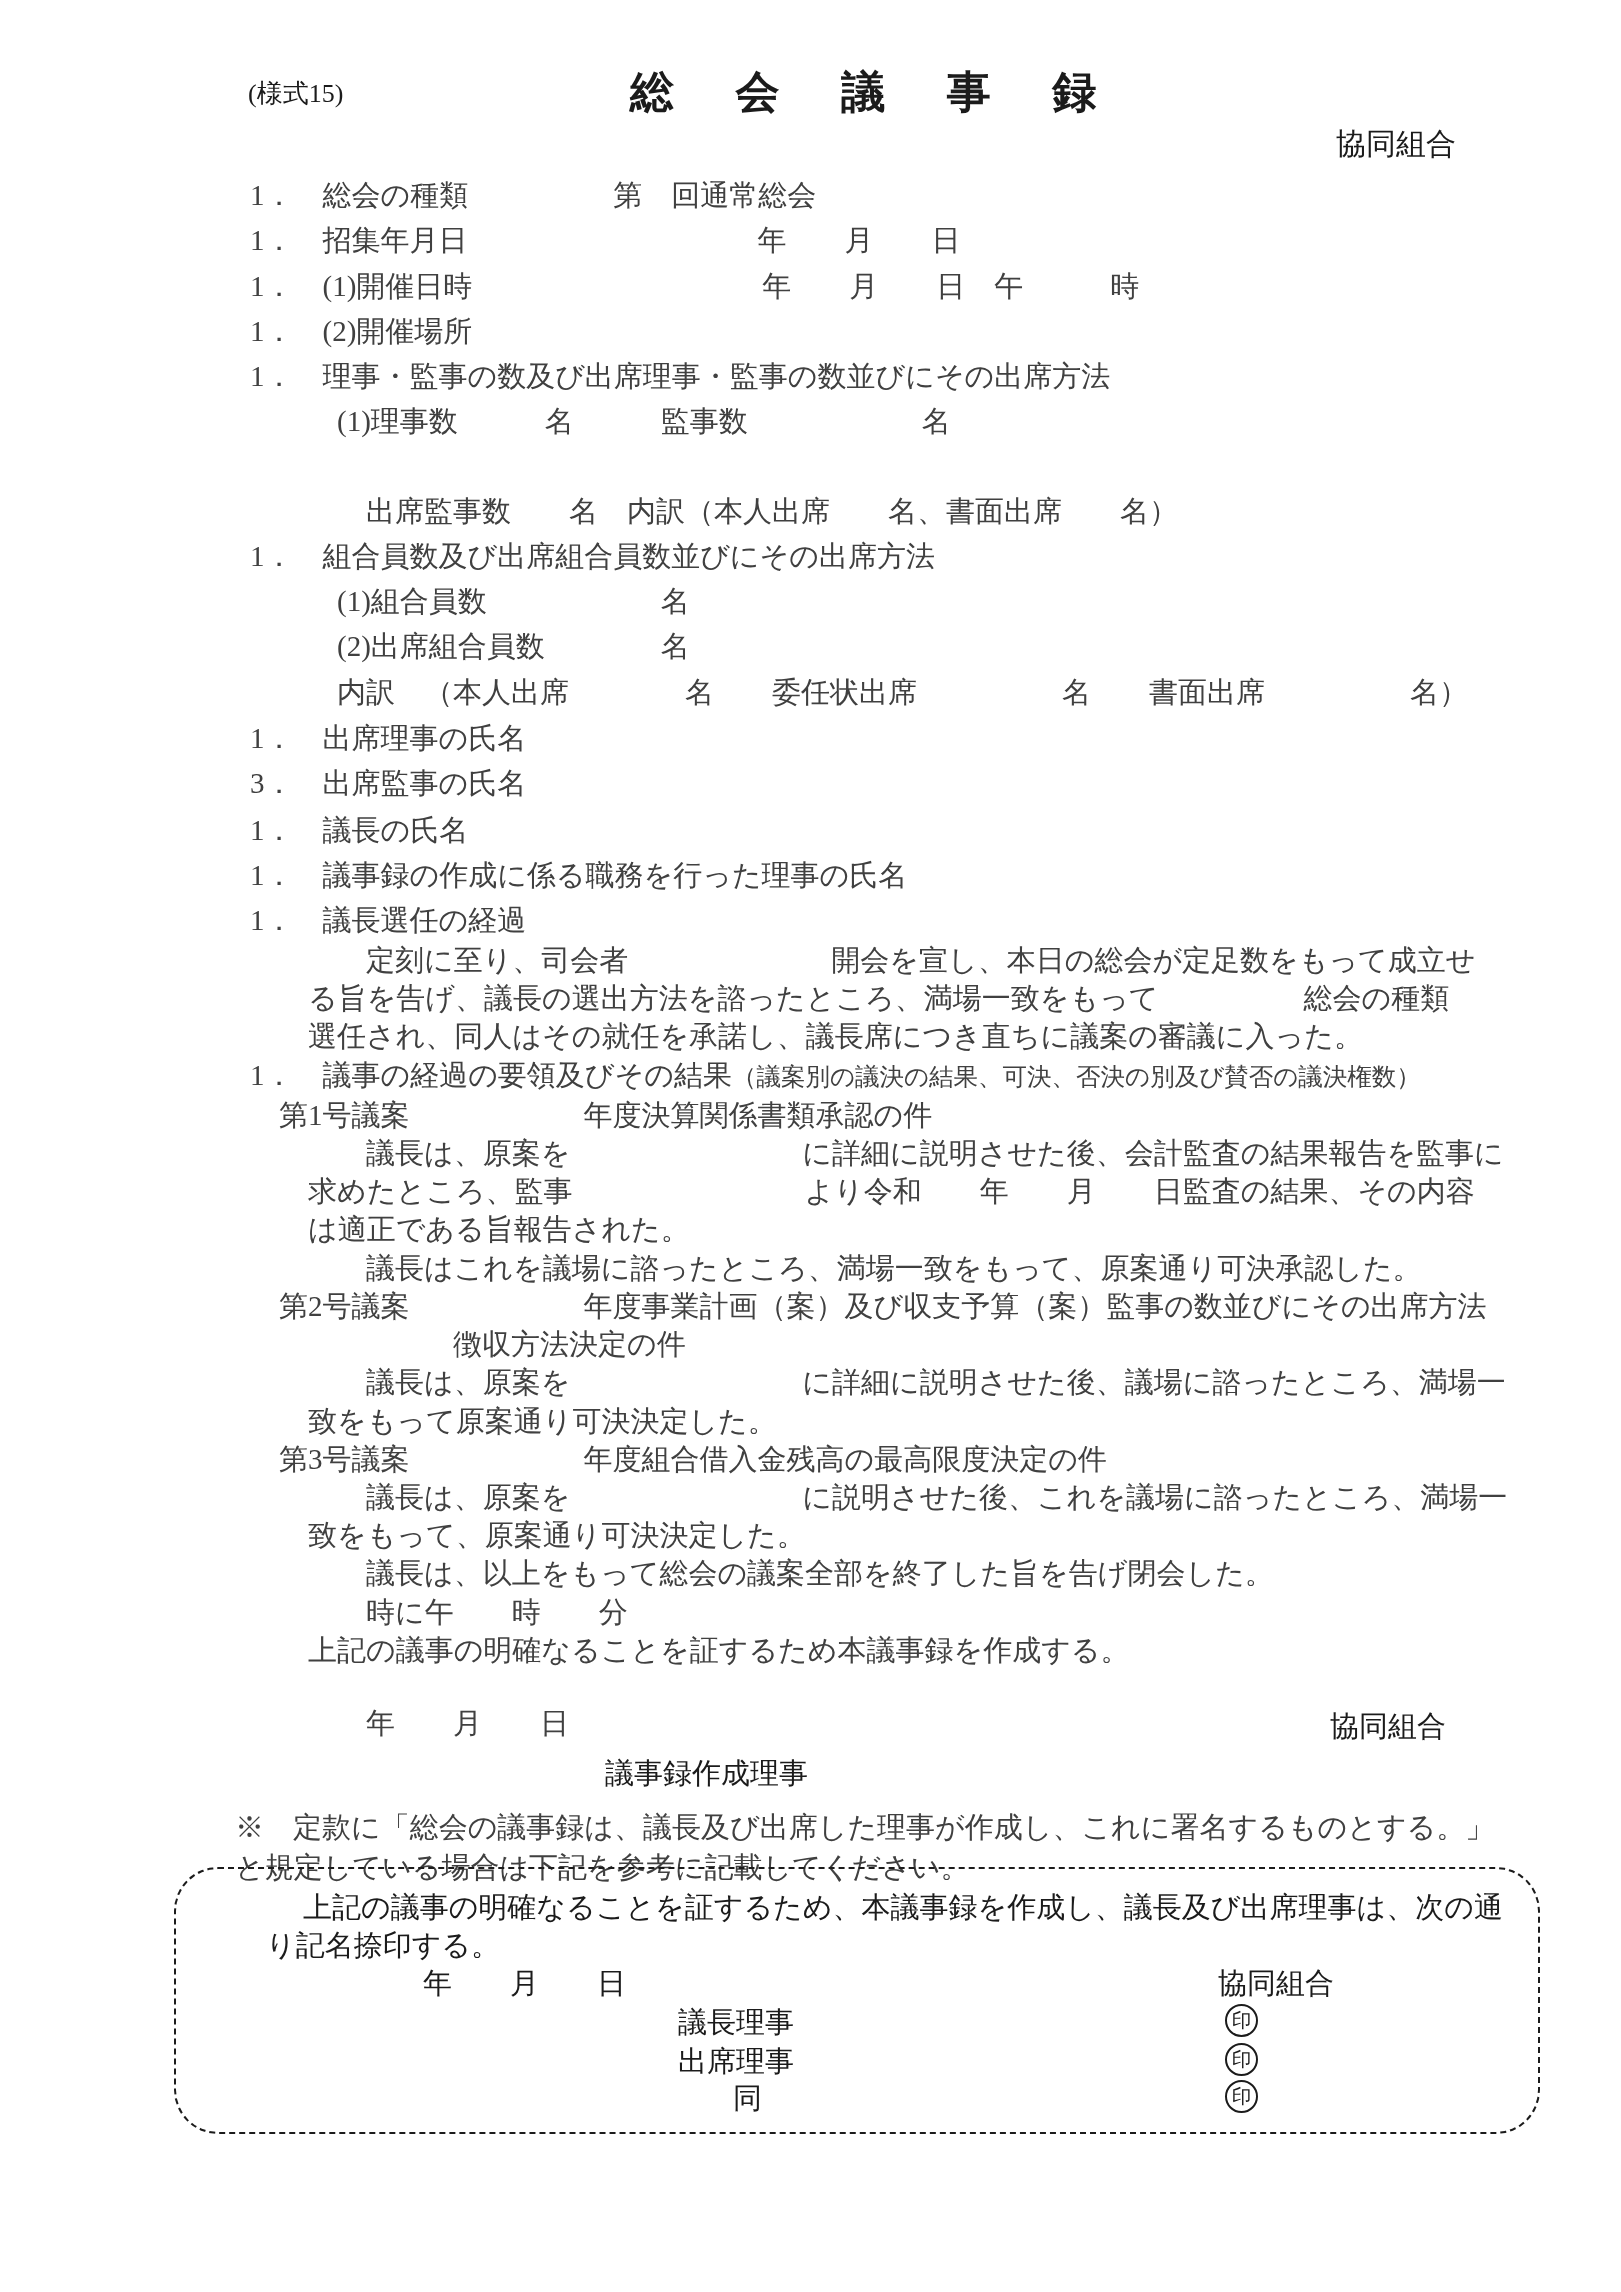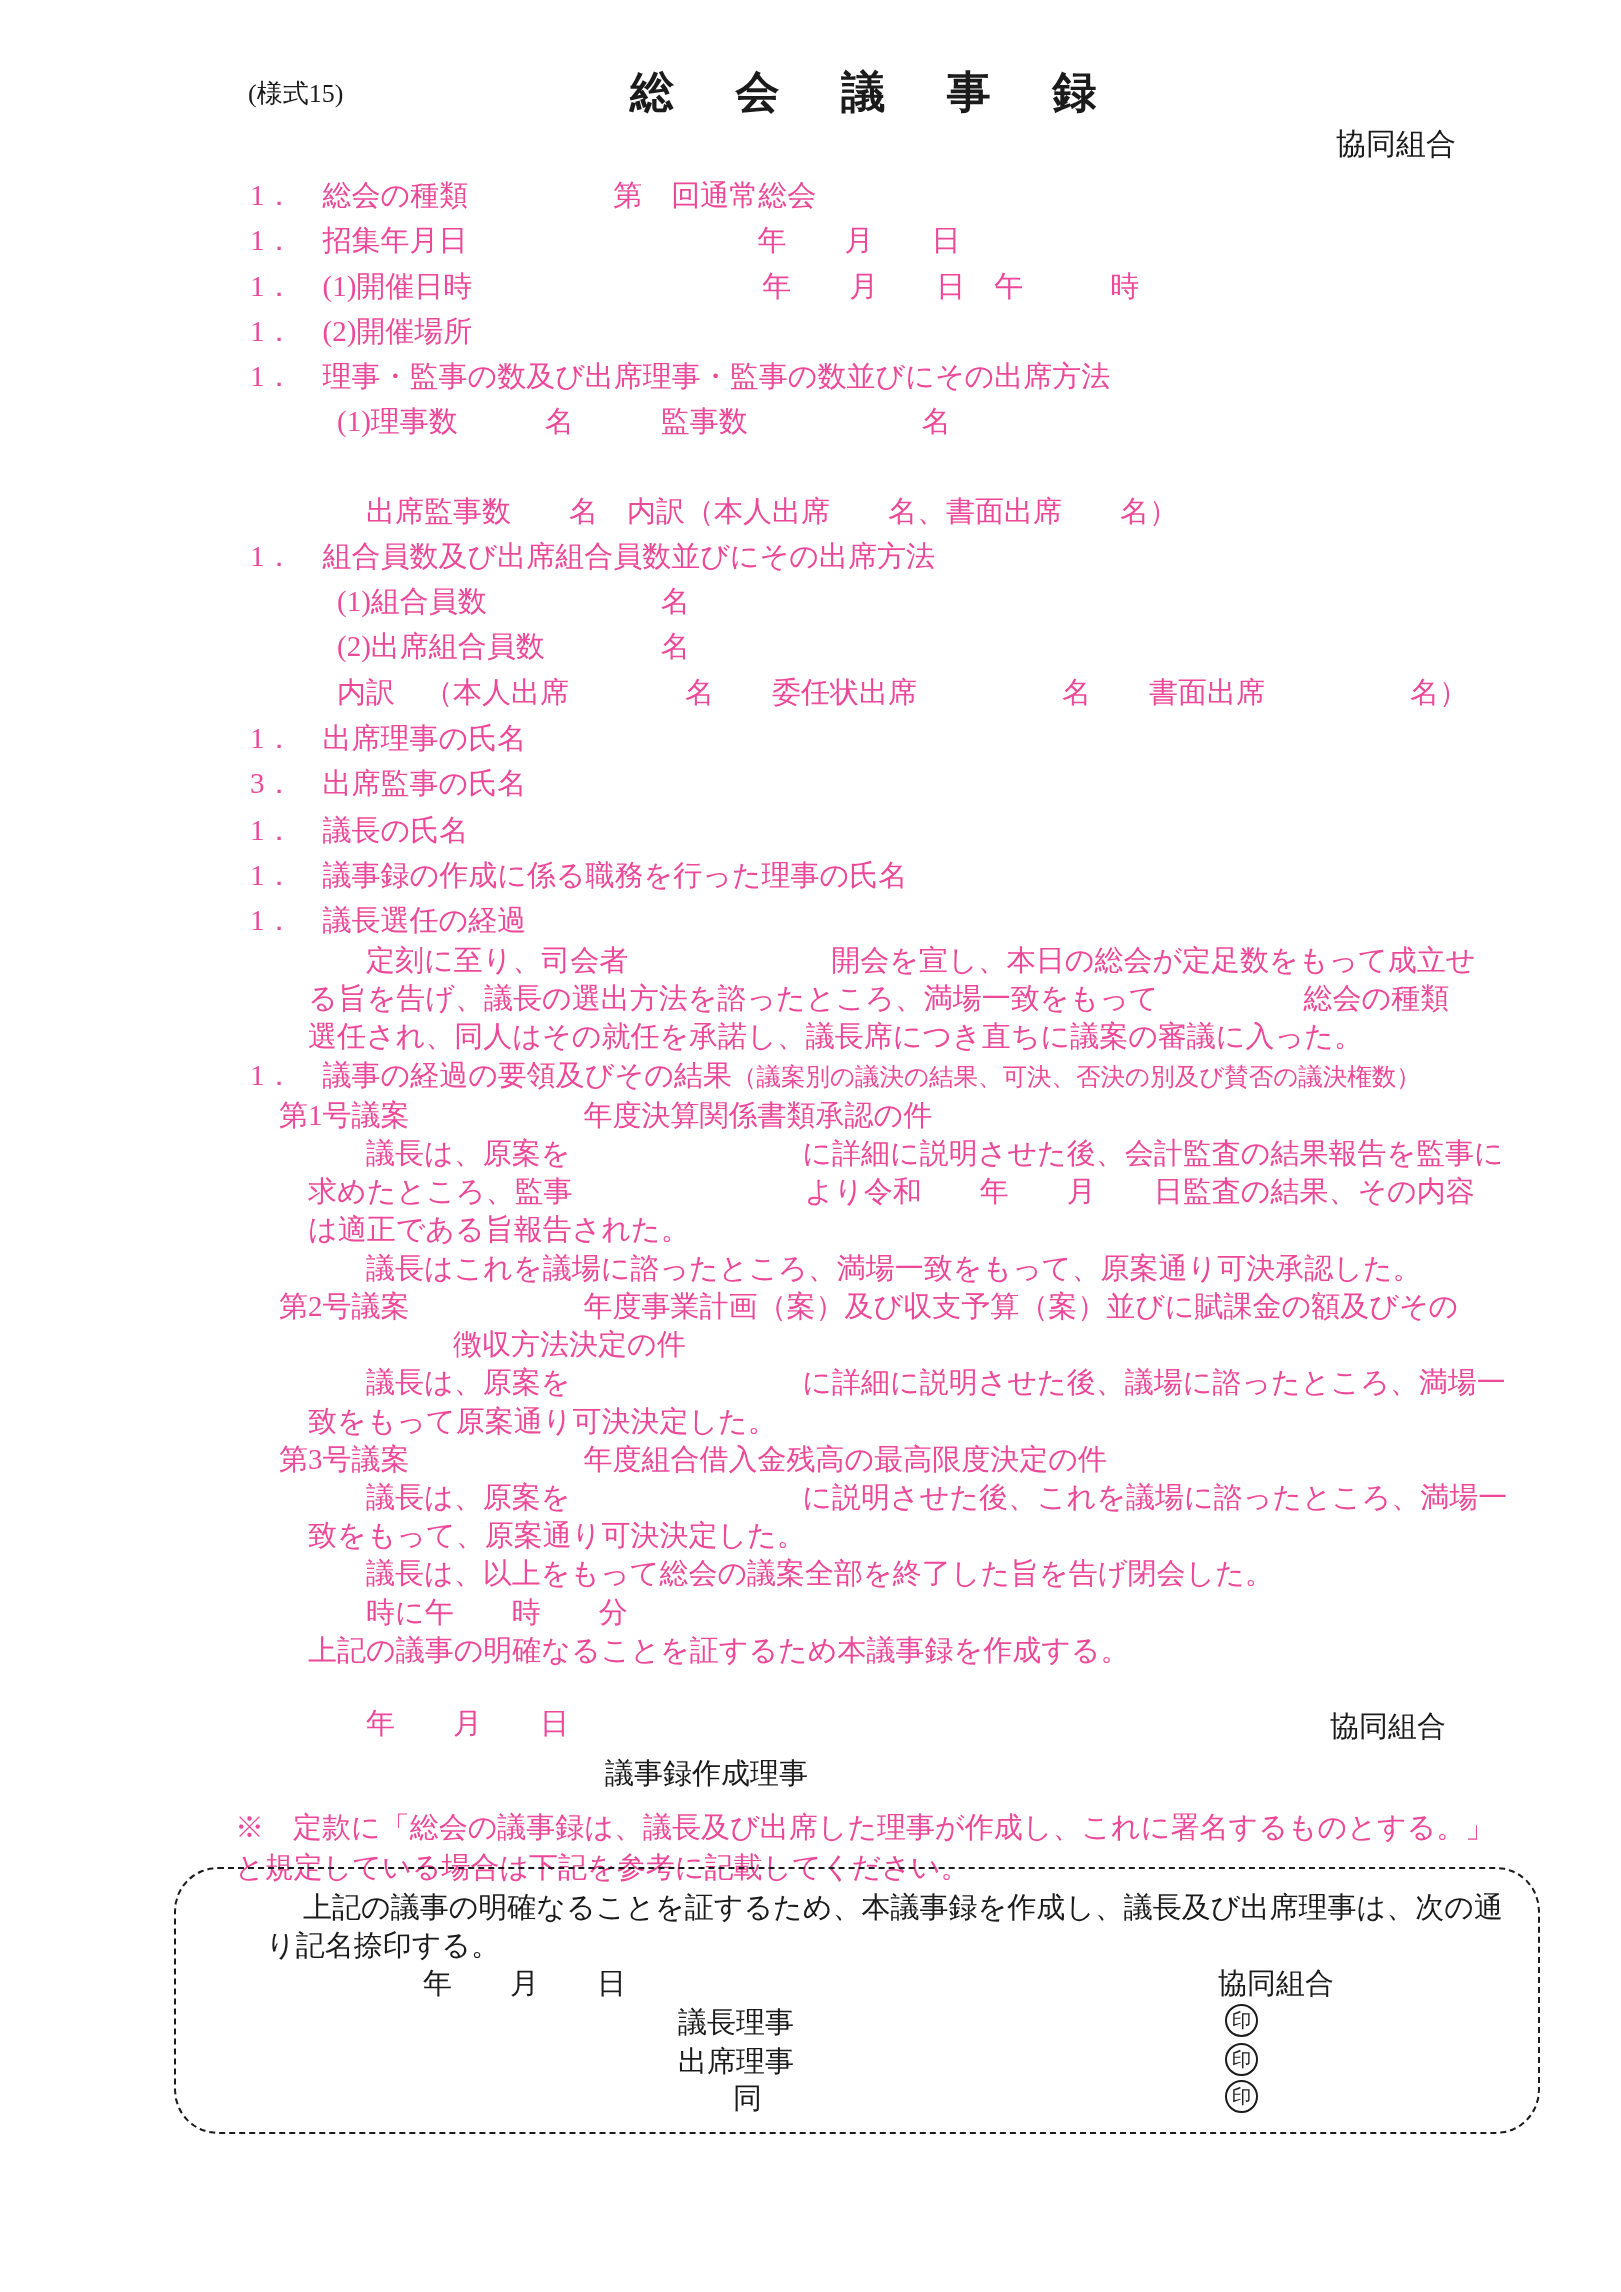--- a/index.html
+++ b/index.html
@@ -10,21 +10,21 @@
     color:#1b1b1b;
     font-family:"Liberation Serif","DejaVu Serif",serif;
     overflow:hidden;
   }
   .ln{
     position:absolute;
     left:250px;
     font-size:29px;
     line-height:33px;
     white-space:pre;
-    color:#ec4899;
+    color:#404040;
     text-align:center;
   }
   .form-label{position:absolute;left:248px;top:76px;font-size:26px;white-space:pre;}
   .doc-title{
     position:absolute;left:630px;top:63px;
     font-size:44px;letter-spacing:8.8px;white-space:pre;font-weight:500;
   }
   .org-top{position:absolute;left:1336px;top:124px;font-size:30px;white-space:pre;}
   .small-paren{font-size:24.5px;}
   .date-org{position:absolute;left:1330px;top:1707px;font-size:29px;white-space:pre;}
@@ -71,21 +71,21 @@
   <div class="ln" style="top:904px">1．　議長選任の経過</div>
   <div class="ln" style="top:944px">　　　　定刻に至り、司会者　　　　　　　開会を宣し、本日の総会が定足数をもって成立せ</div>
   <div class="ln" style="top:982px">　　る旨を告げ、議長の選出方法を諮ったところ、満場一致をもって　　　　　総会の種類</div>
   <div class="ln" style="top:1020px">　　選任され、同人はその就任を承諾し、議長席につき直ちに議案の審議に入った。</div>
   <div class="ln" style="top:1059px"><span>1．　議事の経過の要領及びその結果</span><span class="small-paren">（議案別の議決の結果、可決、否決の別及び賛否の議決権数）</span></div>
   <div class="ln" style="top:1099px">　第1号議案　　　　　　年度決算関係書類承認の件</div>
   <div class="ln" style="top:1137px">　　　　議長は、原案を　　　　　　　　に詳細に説明させた後、会計監査の結果報告を監事に</div>
   <div class="ln" style="top:1175px">　　求めたところ、監事　　　　　　　　より令和　　年　　月　　日監査の結果、その内容</div>
   <div class="ln" style="top:1213px">　　は適正である旨報告された。</div>
   <div class="ln" style="top:1252px">　　　　議長はこれを議場に諮ったところ、満場一致をもって、原案通り可決承認した。</div>
-  <div class="ln" style="top:1290px">　第2号議案　　　　　　年度事業計画（案）及び収支予算（案）並びに賦課金の額及びその</div>
+  <div class="ln" style="top:1290px">　第2号議案　　　　　　年度事業計画（案）及び収支予算（案）監事の数並びにその出席方法</div>
   <div class="ln" style="top:1328px">　　　　　　　徴収方法決定の件</div>
   <div class="ln" style="top:1366px">　　　　議長は、原案を　　　　　　　　に詳細に説明させた後、議場に諮ったところ、満場一</div>
   <div class="ln" style="top:1405px">　　致をもって原案通り可決決定した。</div>
   <div class="ln" style="top:1443px">　第3号議案　　　　　　年度組合借入金残高の最高限度決定の件</div>
   <div class="ln" style="top:1481px">　　　　議長は、原案を　　　　　　　　に説明させた後、これを議場に諮ったところ、満場一</div>
   <div class="ln" style="top:1519px">　　致をもって、原案通り可決決定した。</div>
   <div class="ln" style="top:1557px">　　　　議長は、以上をもって総会の議案全部を終了した旨を告げ閉会した。</div>
   <div class="ln" style="top:1596px">　　　　時に午　　時　　分</div>
   <div class="ln" style="top:1634px">　　上記の議事の明確なることを証するため本議事録を作成する。</div>
 

